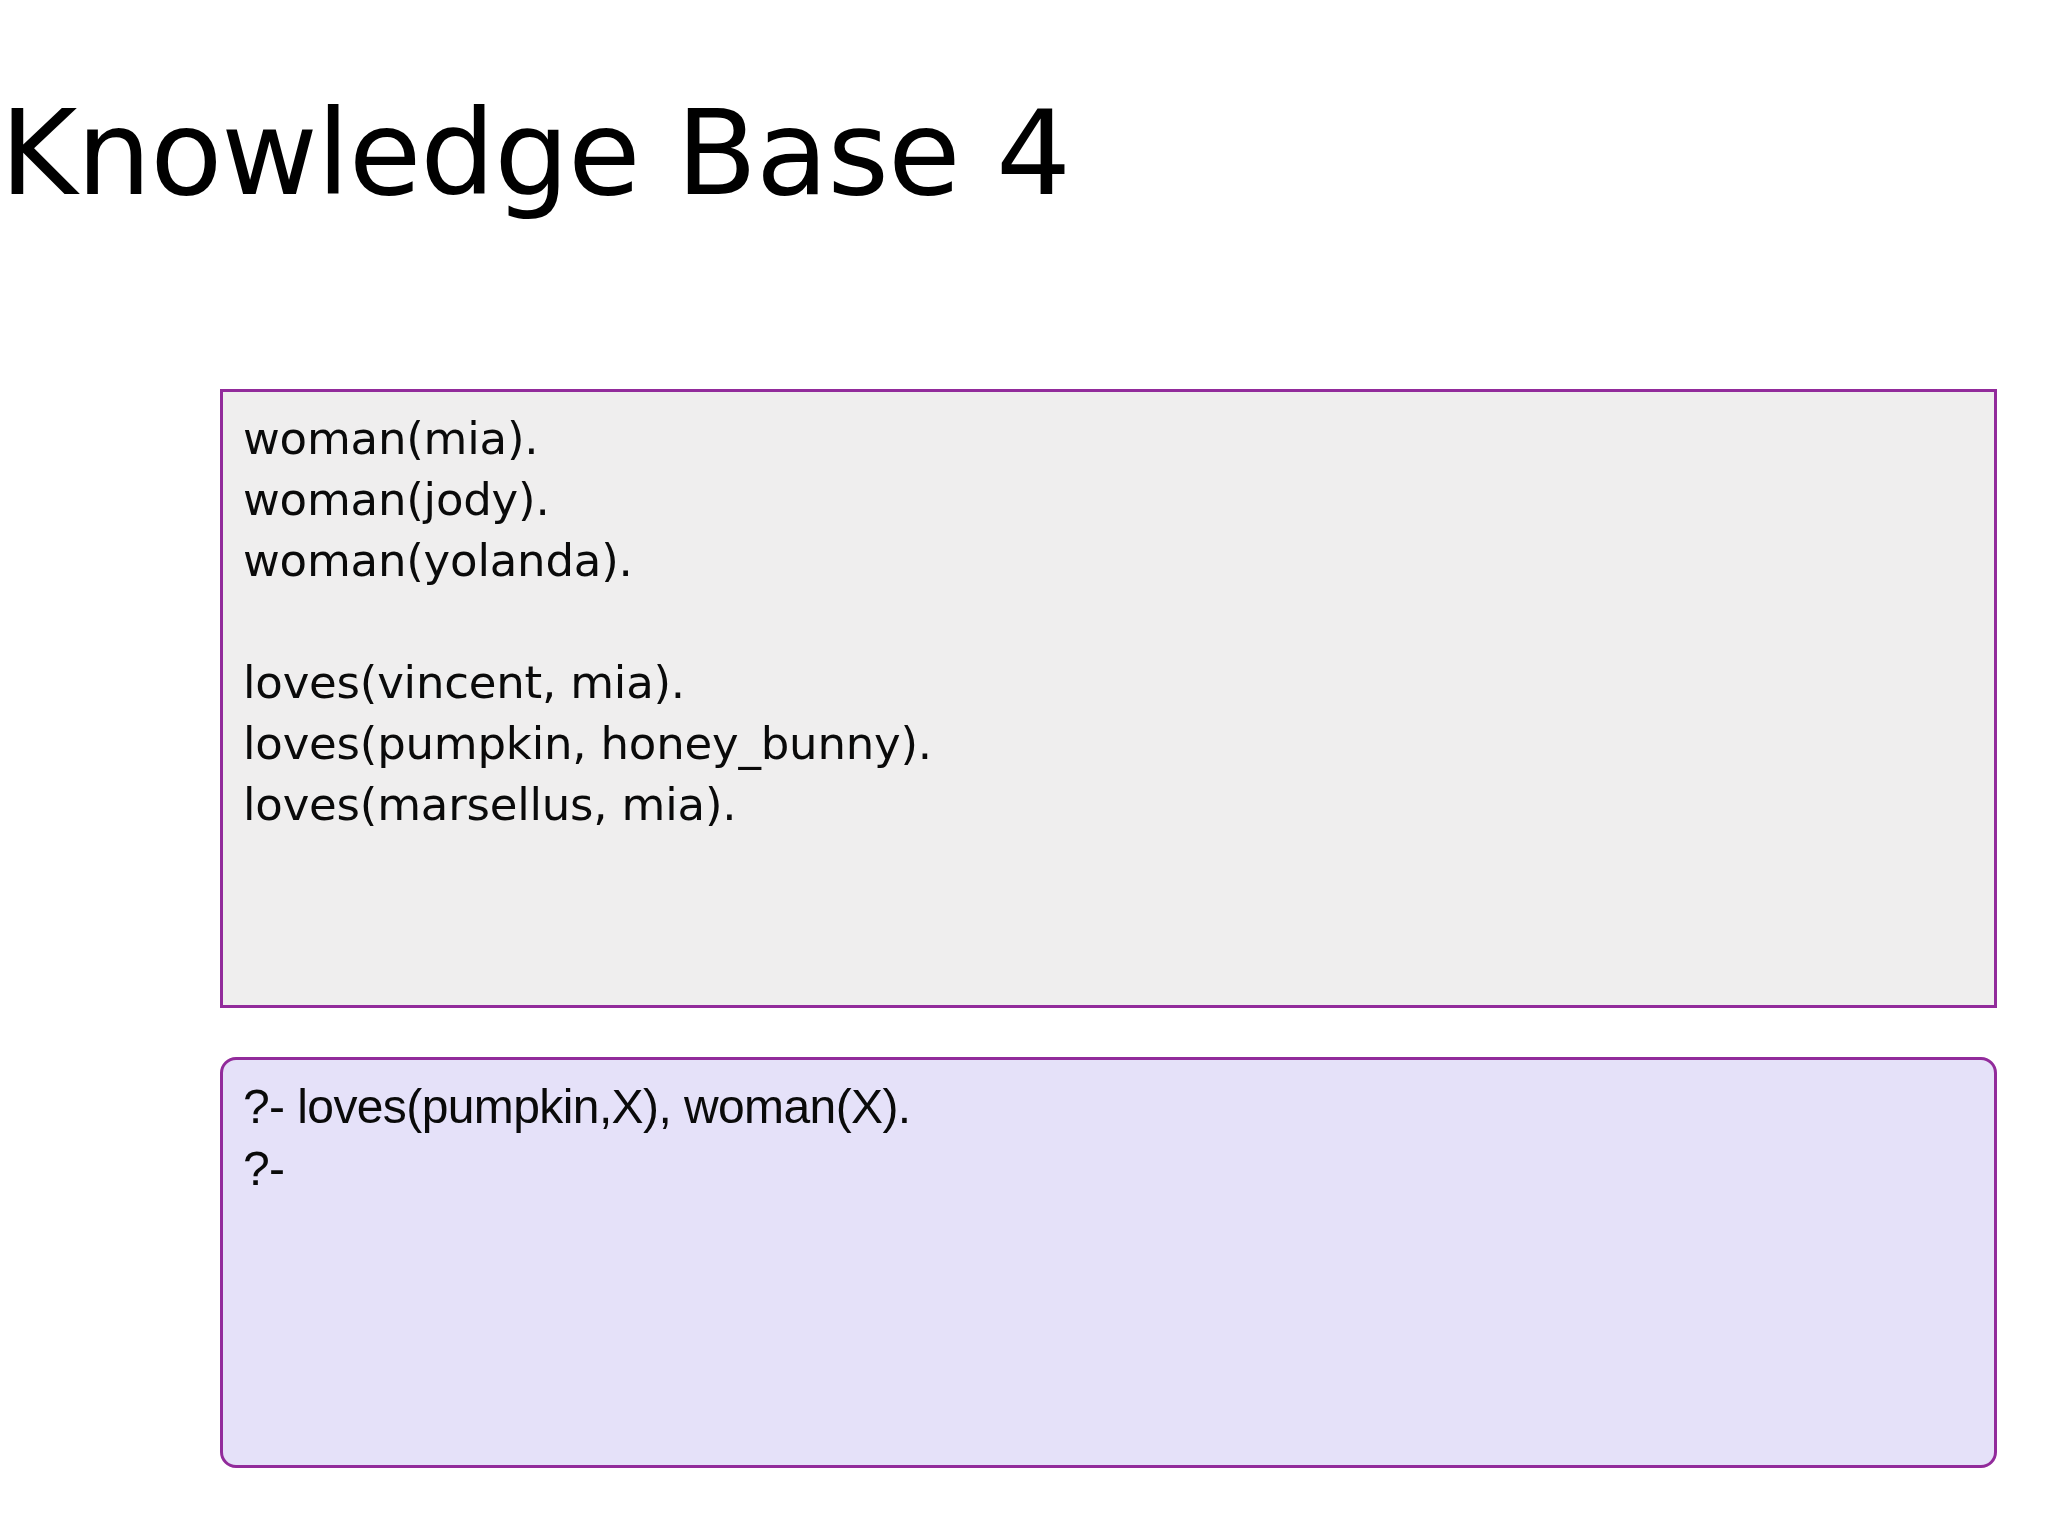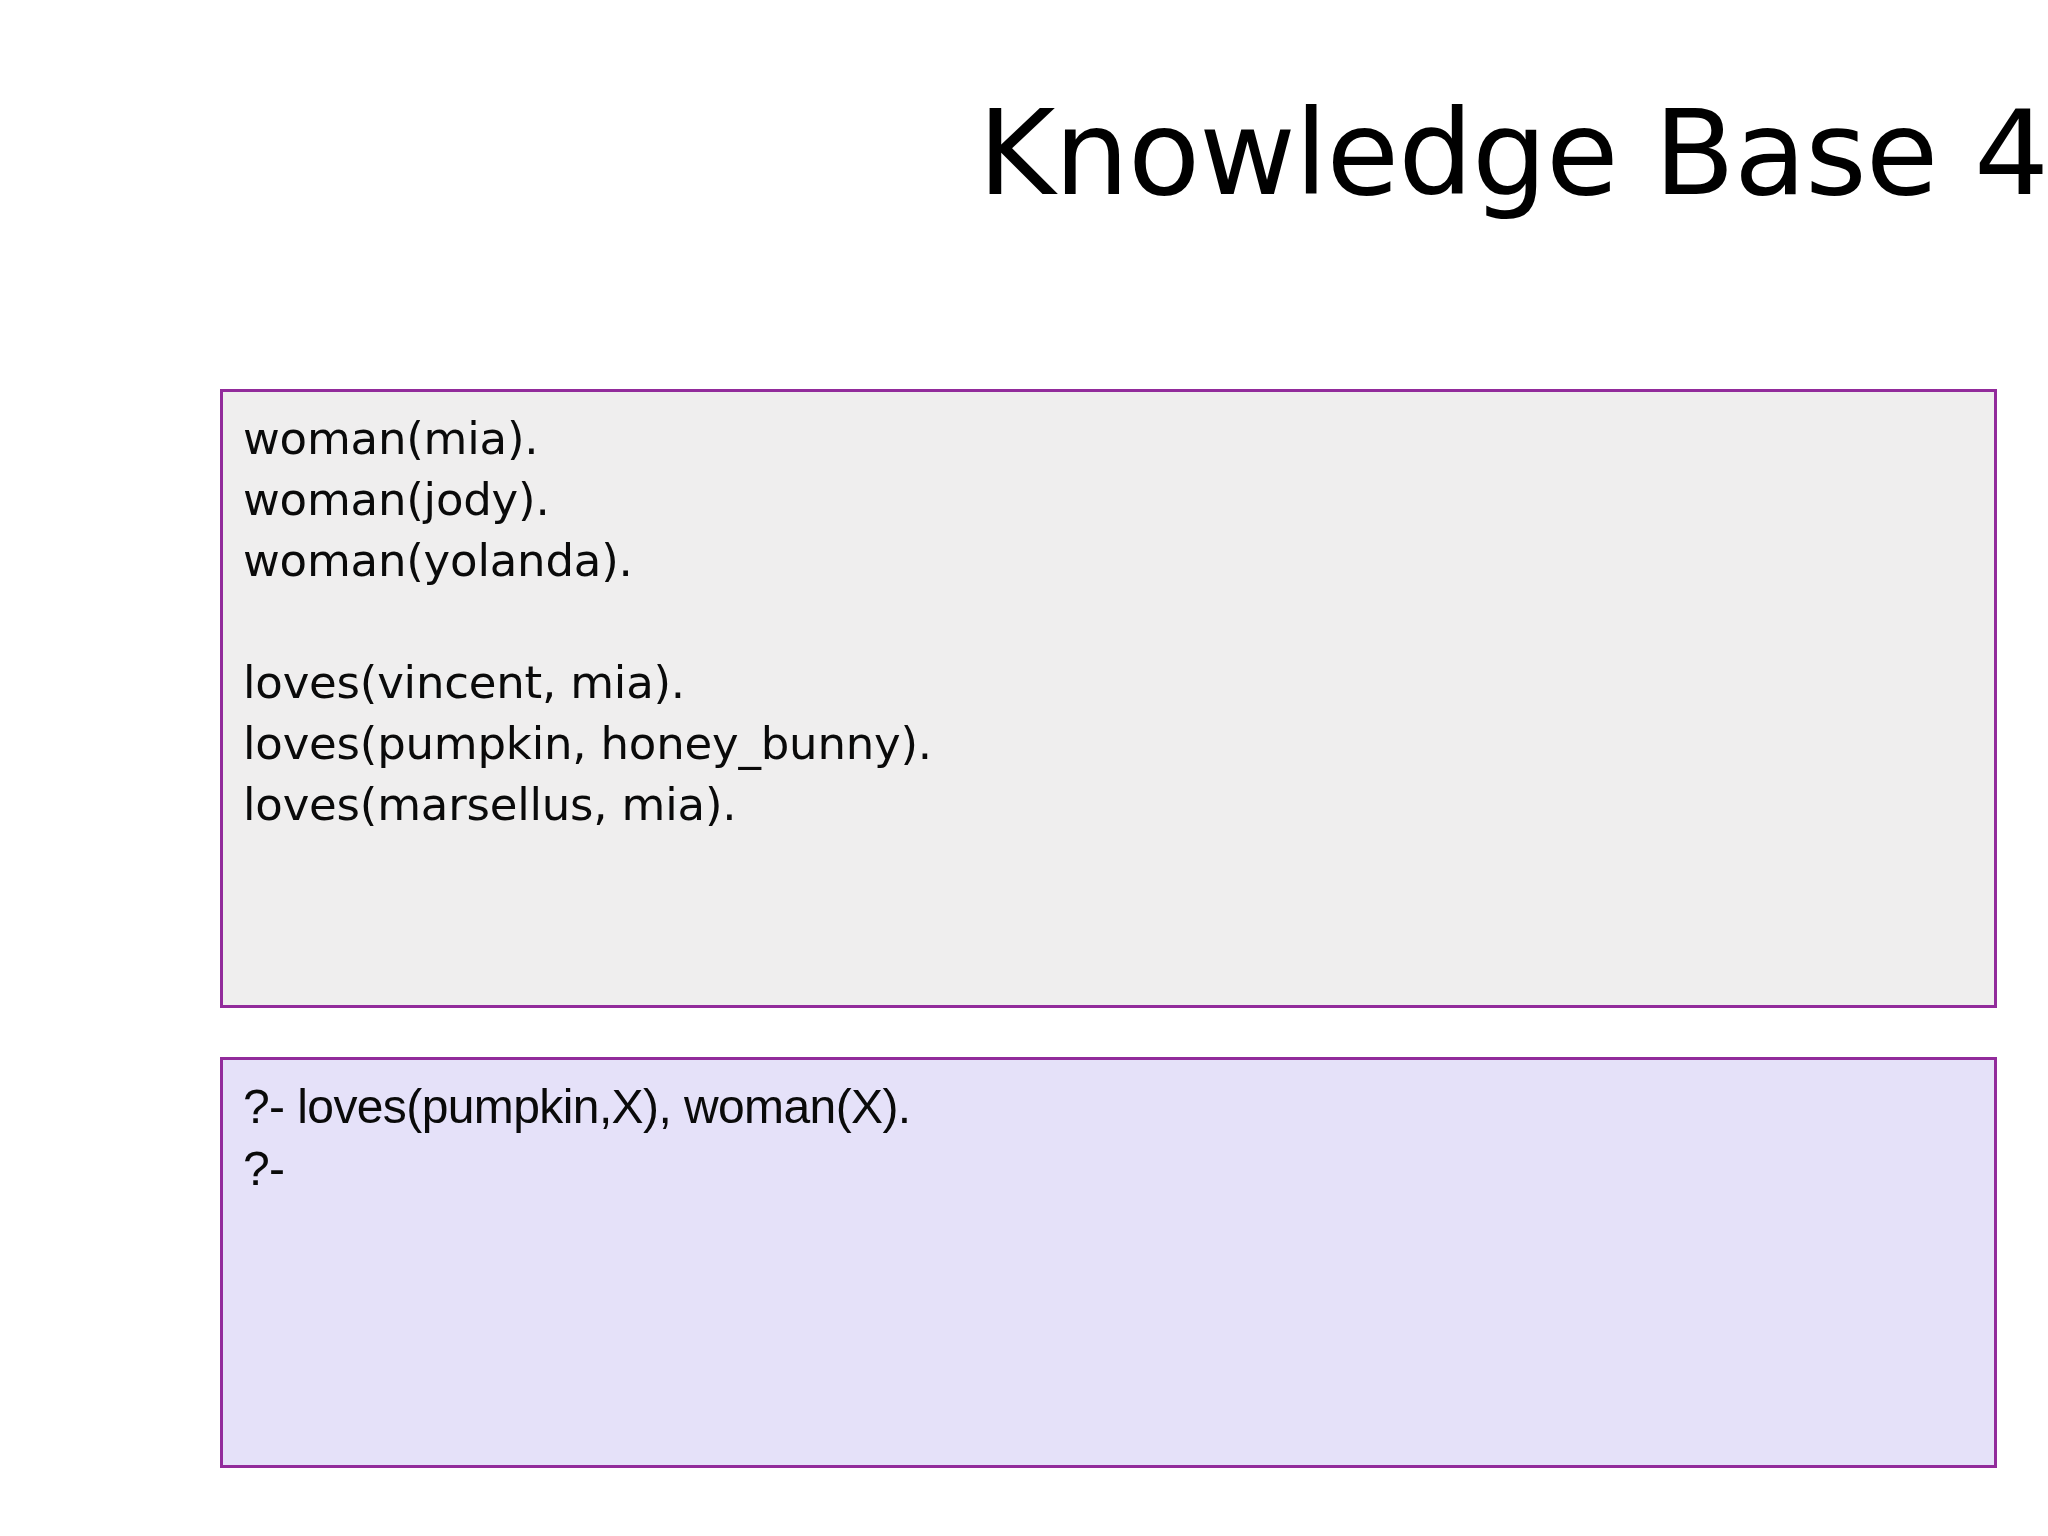--- a/index.html
+++ b/index.html
@@ -15,21 +15,21 @@
     font-family: "Liberation Sans", sans-serif;
     -webkit-font-smoothing: antialiased;
   }
 
   
   #slide-title {
     position: absolute;
     left: 0;
     top: 84px;
     width: 2048px;
-    text-align: right;
+    text-align: left;
     font-family: "DejaVu Sans", sans-serif;
     font-weight: 400;
     font-size: 118px;
     line-height: 1.18;
     letter-spacing: -1px;
     color: #000000;
     white-space: nowrap;
   }
 
   
@@ -45,20 +45,21 @@
   #kb-box {
     top: 389px;
     height: 619px;
     background: #efeeee;
   }
 
   #query-box {
     top: 1057px;
     height: 411px;
     background: #e5e1f9;
+    border-radius: 16px;
   }
 
   .code-line {
     color: #0a0a0a;
     white-space: pre;
     height: 61px;
     line-height: 61px;
   }
 
   #kb-box .code-line {

